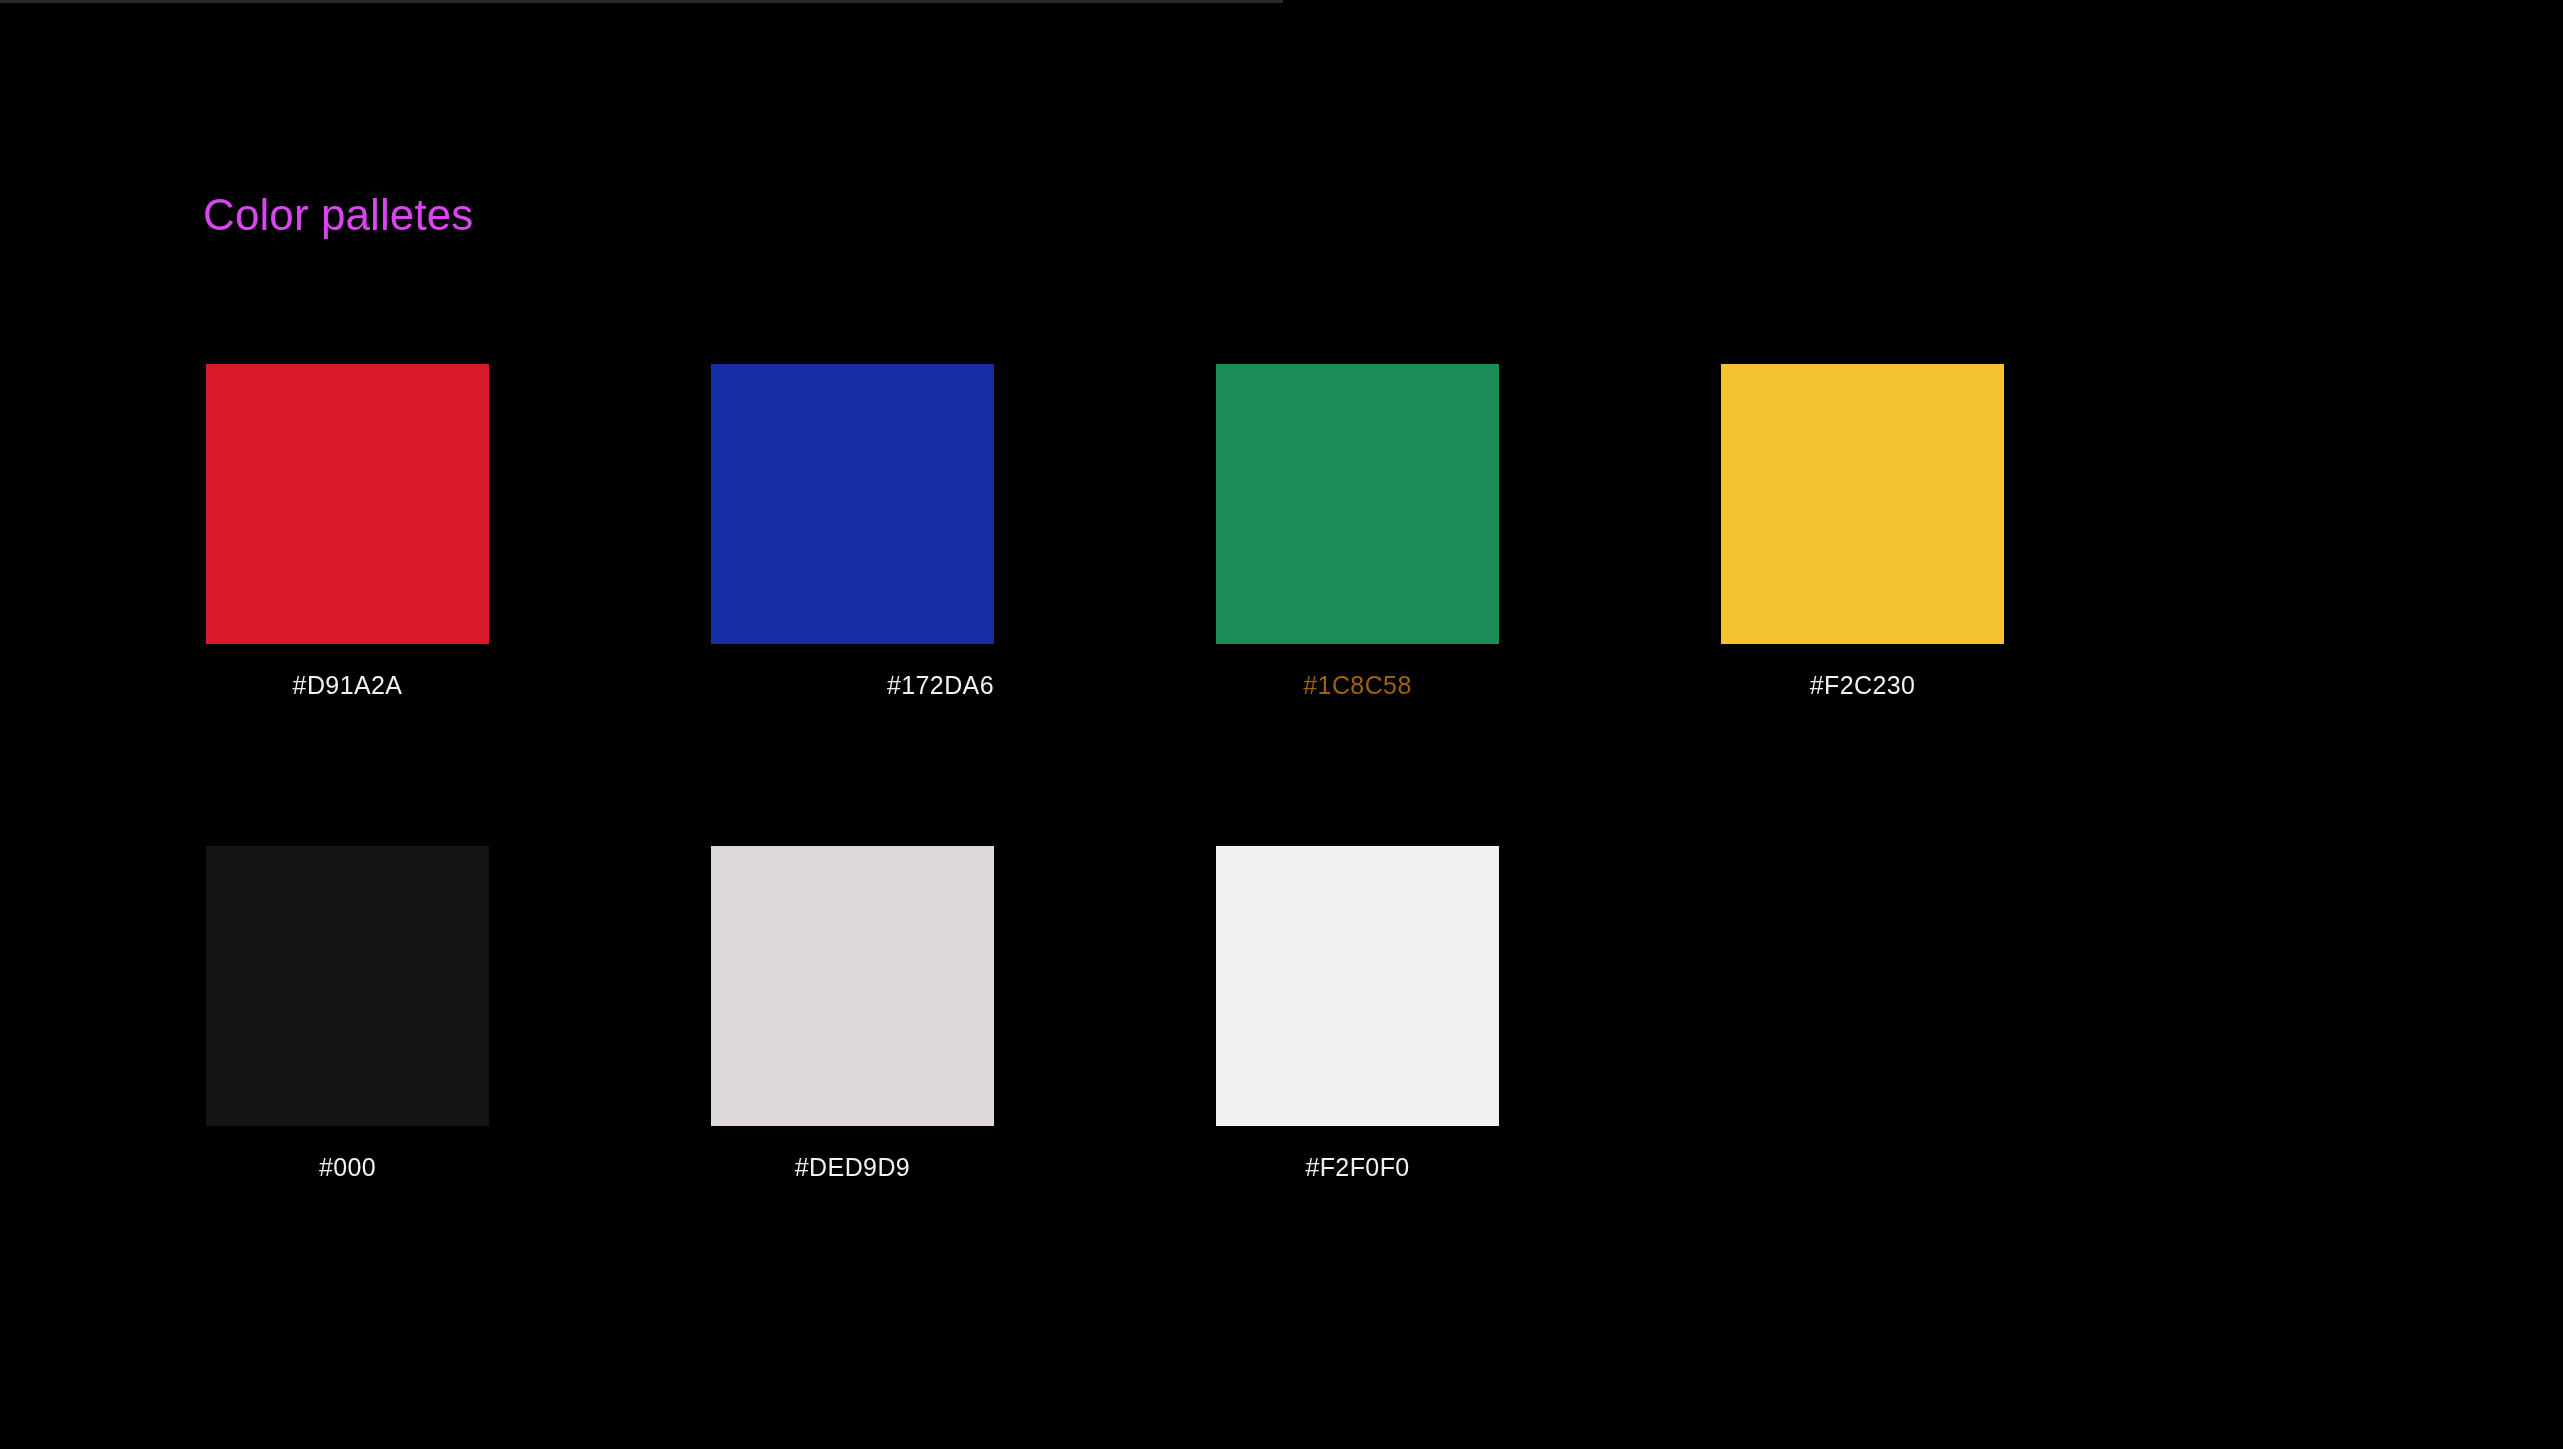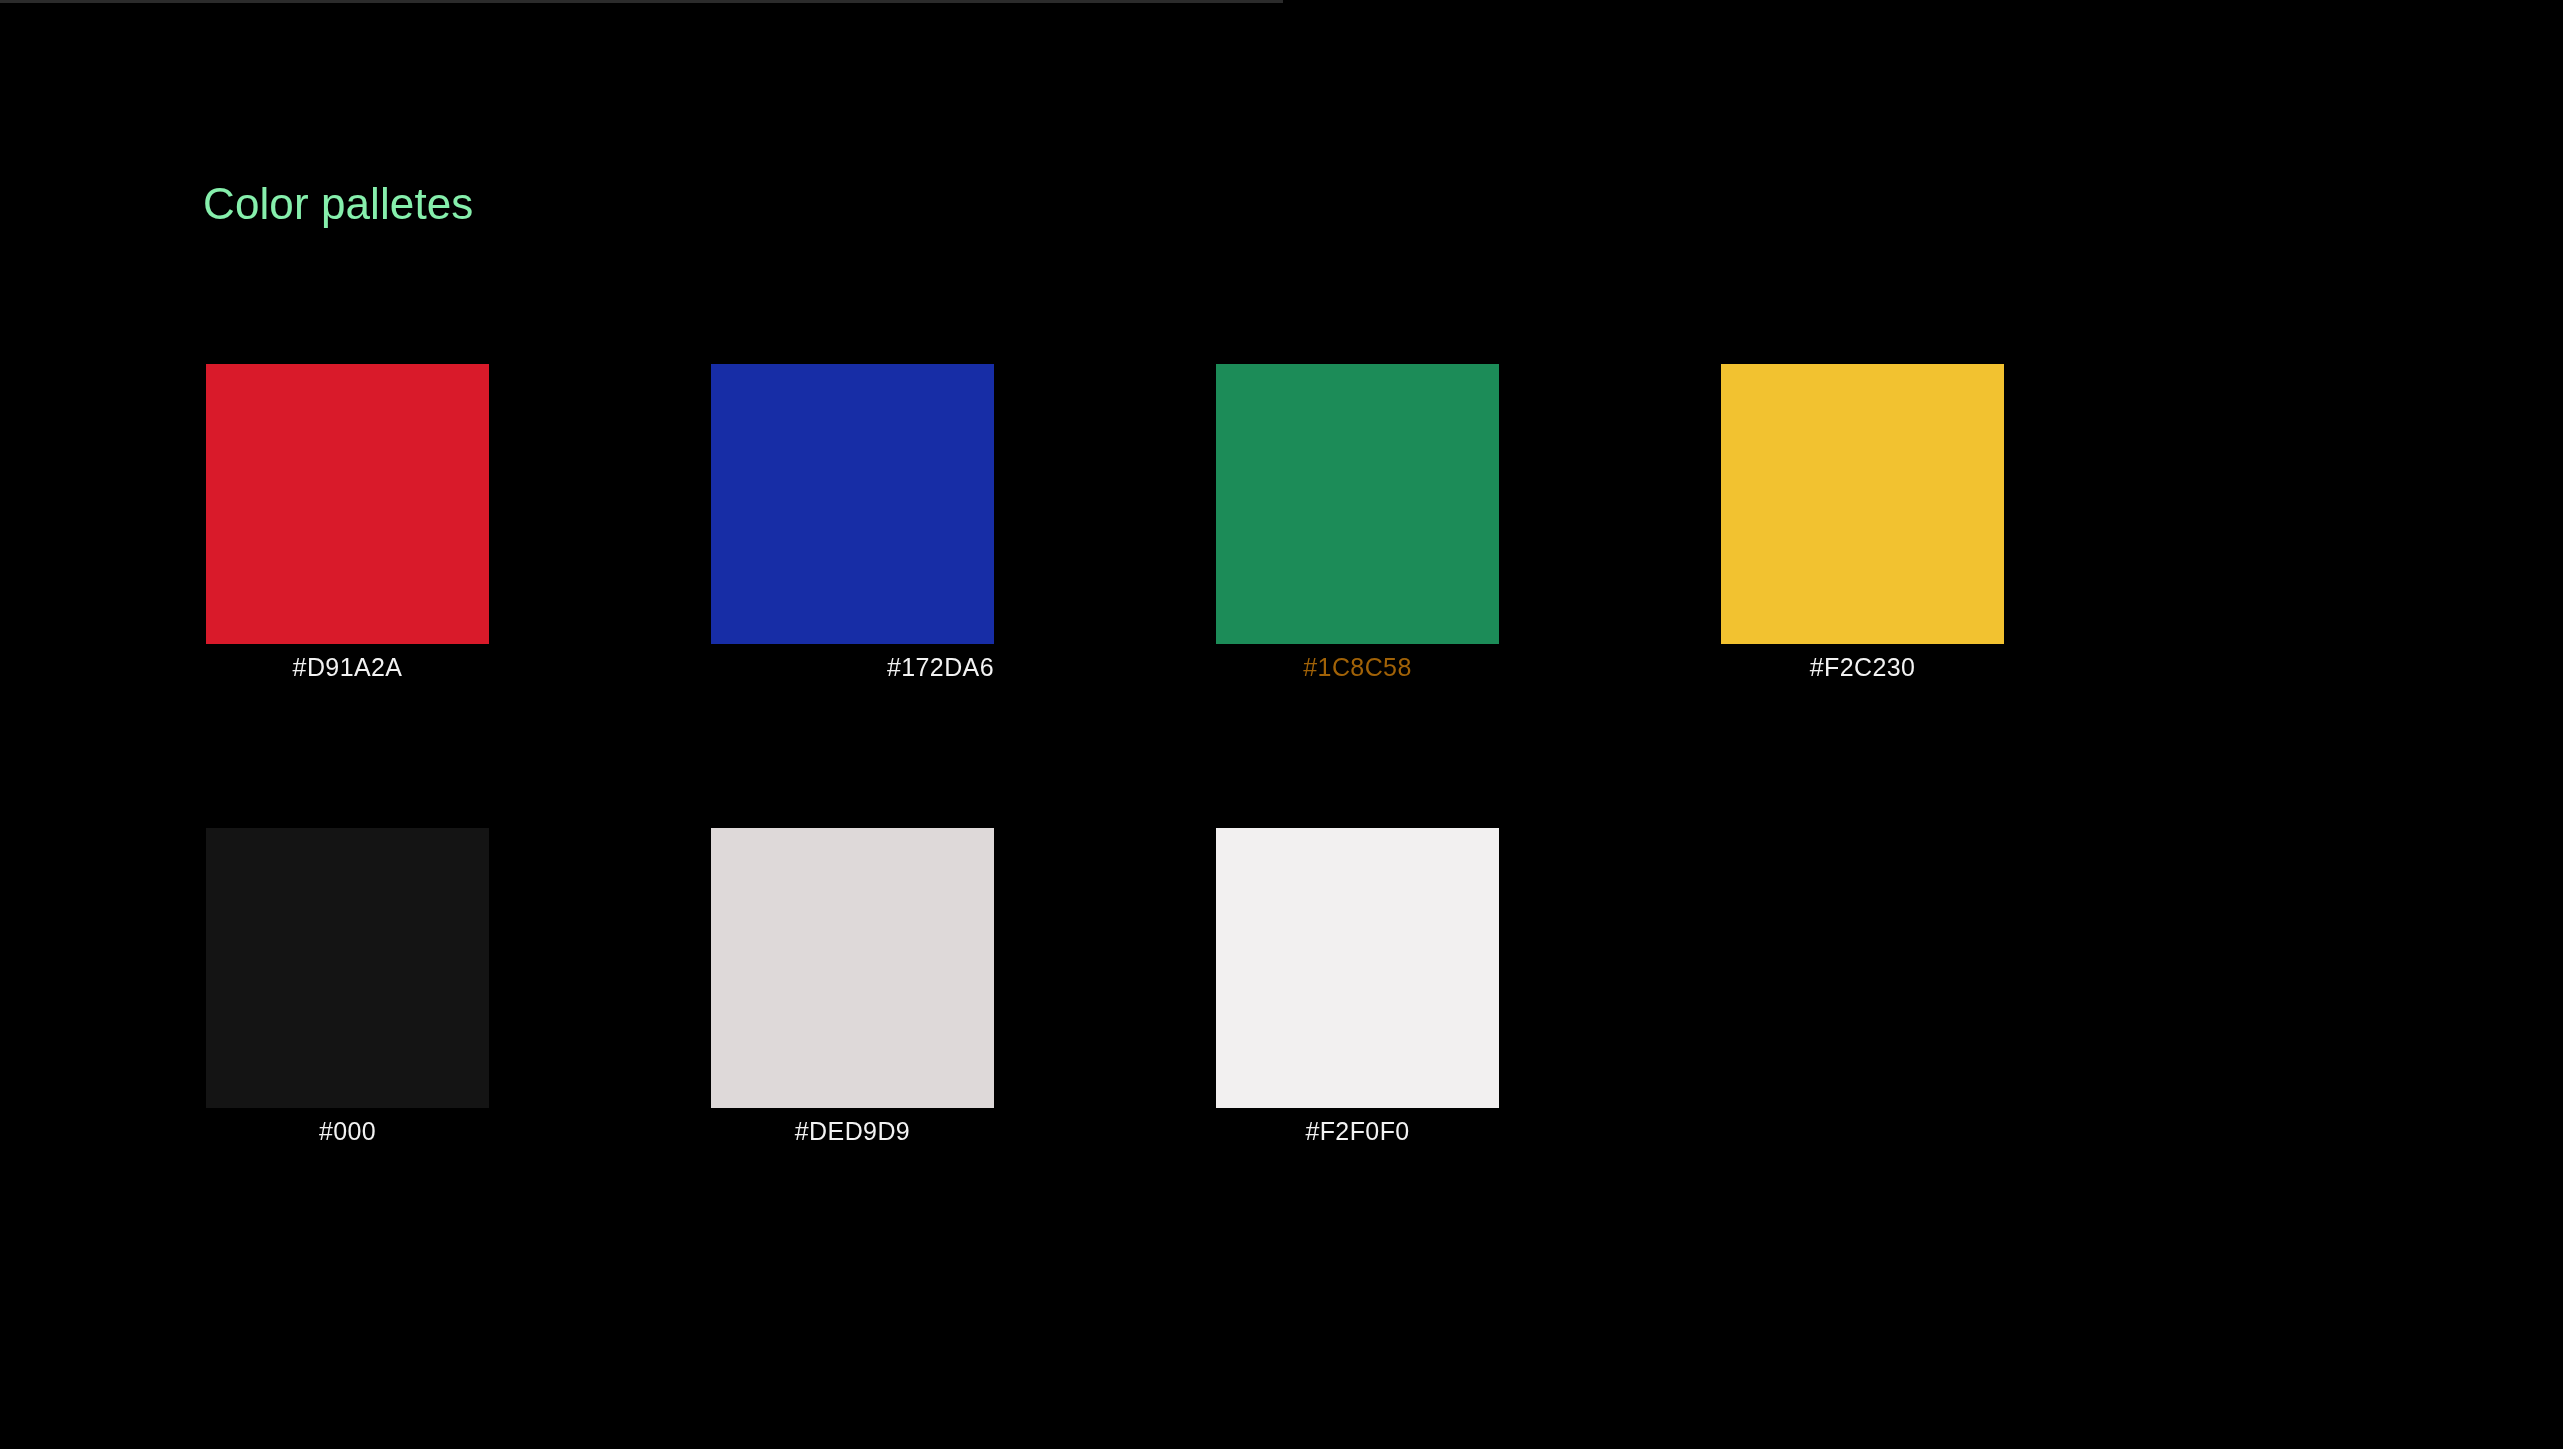--- a/index.html
+++ b/index.html
@@ -30,25 +30,25 @@
     left: 0;
     top: 0;
     width: 1283px;
     height: 2.7px;
     background: #2b2b2b;
   }
 
   .page-title {
     position: absolute;
     left: 203px;
-    top: 182px;
+    top: 193px;
     font-size: 44px;
     font-weight: 400;
     letter-spacing: 0.1px;
-    color: #86efac;
+    color: #d946ef;
     line-height: 1;
     white-space: nowrap;
   }
 
   .palette-grid {
     position: absolute;
     left: 206px;
     top: 364px;
     width: 1796px;
     display: grid;
@@ -64,21 +64,21 @@
 
   .swatch-chip {
     display: block;
     width: 283px;
     height: 280px;
   }
 
   .swatch-label {
     display: block;
     width: 283px;
-    margin-top: 10px;
+    margin-top: 28px;
     text-align: center;
     font-size: 25px;
     font-weight: 400;
     letter-spacing: 0.4px;
     color: #f2f2f2;
     line-height: 1.1;
     white-space: nowrap;
   }
 </style>
 </head>

